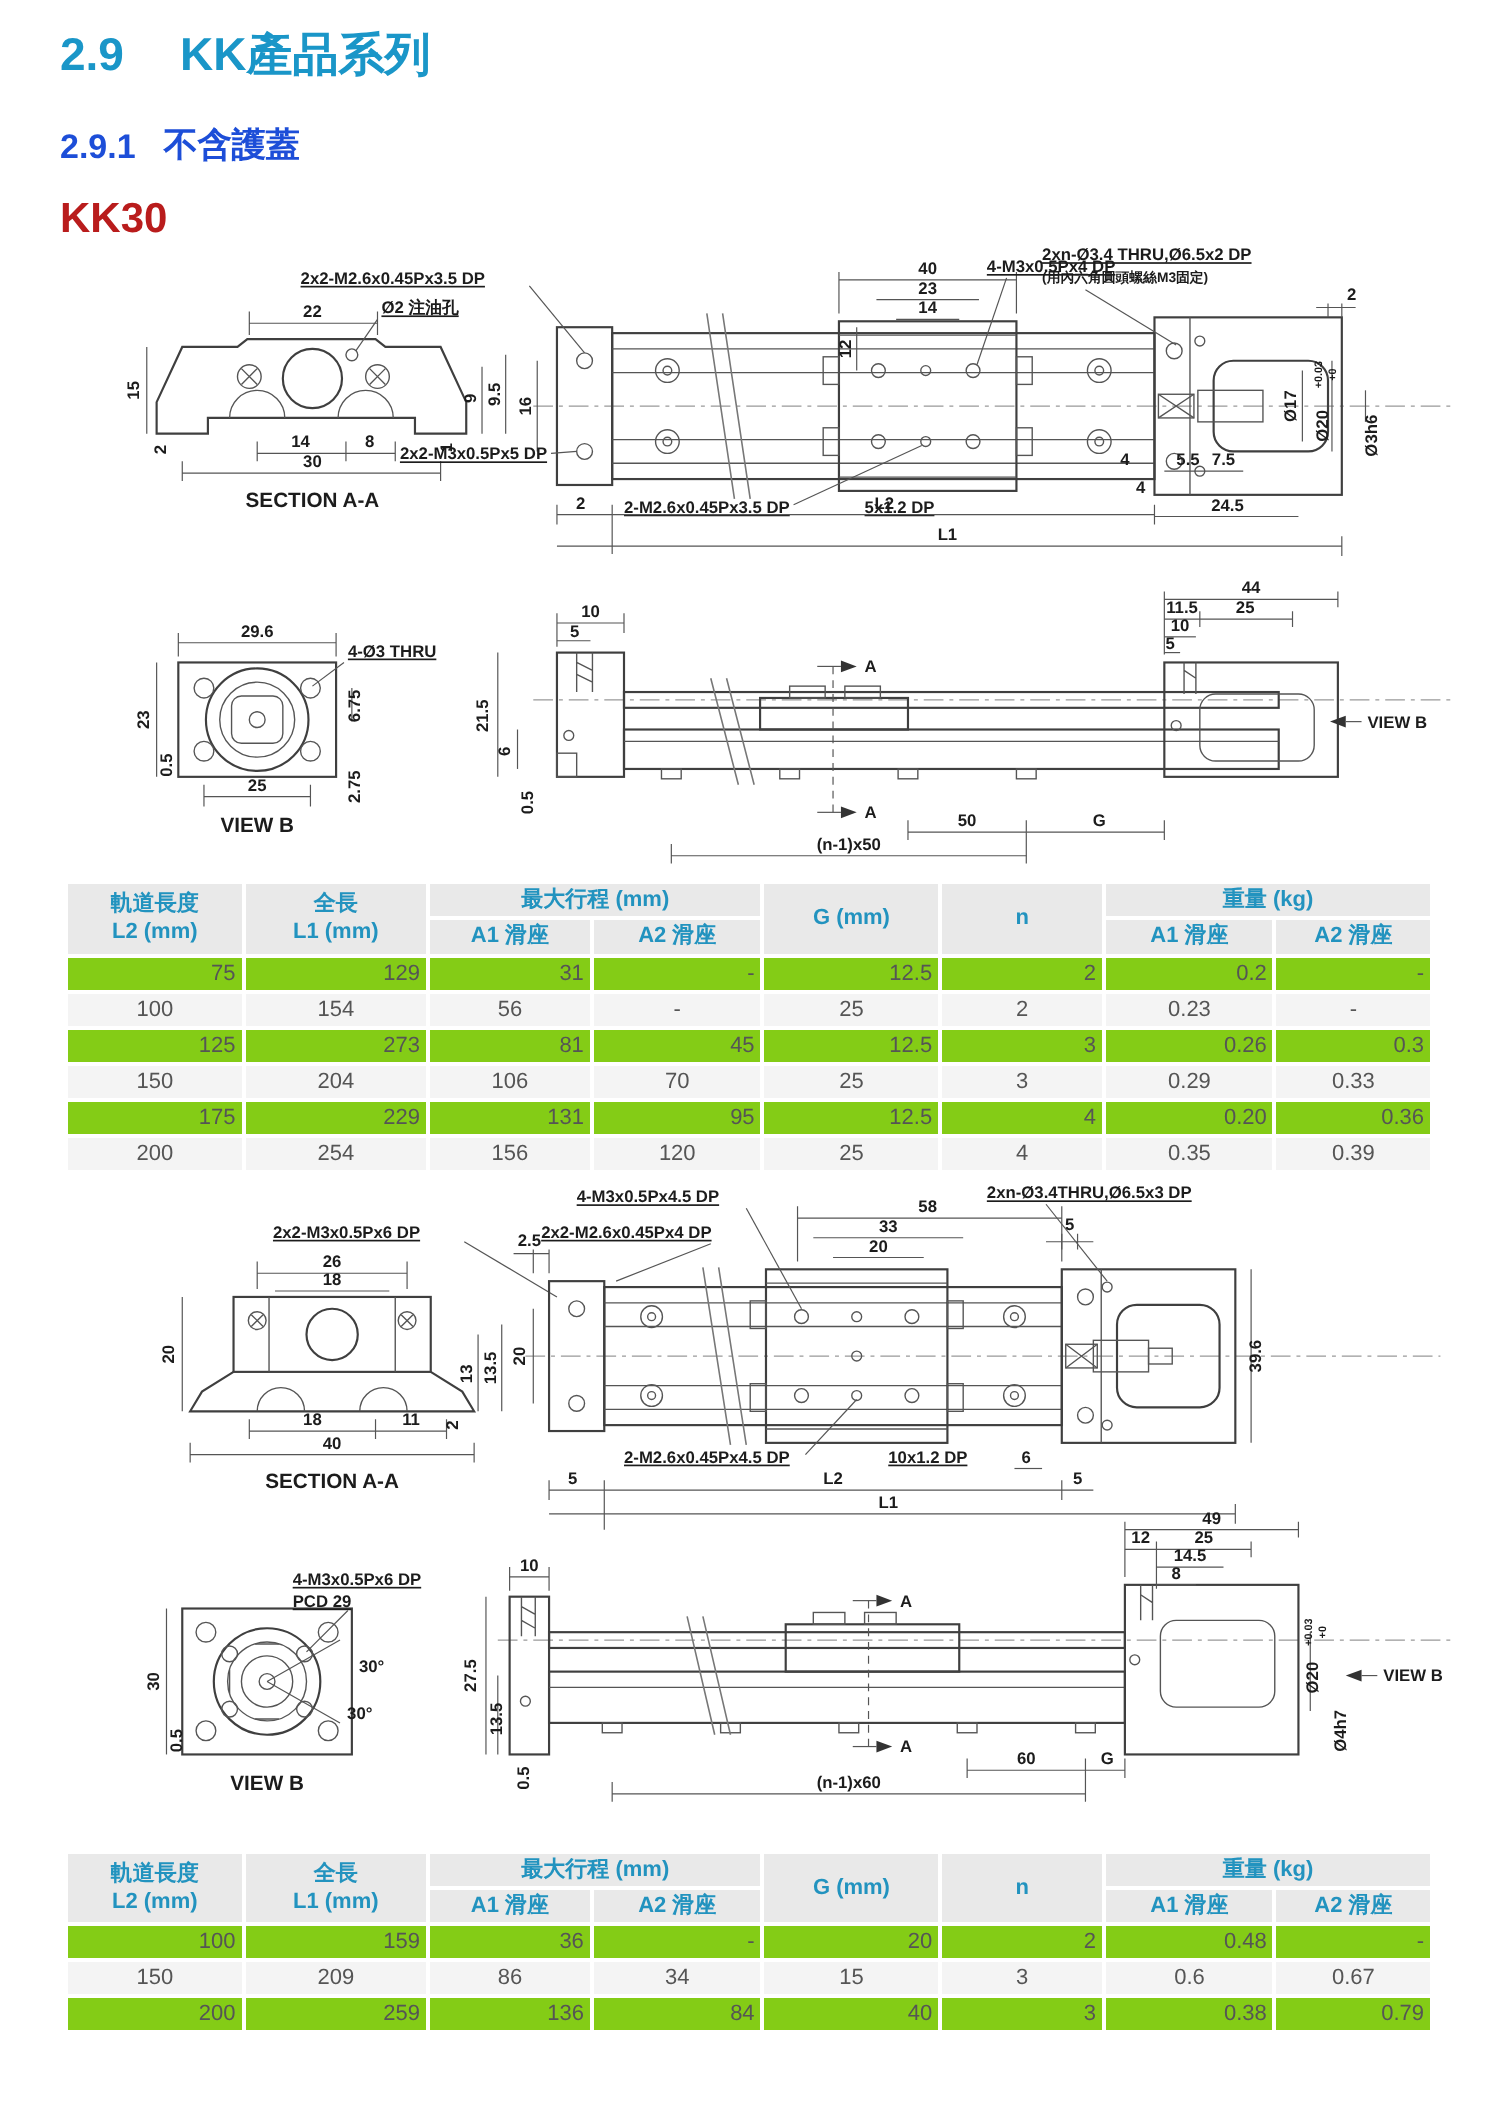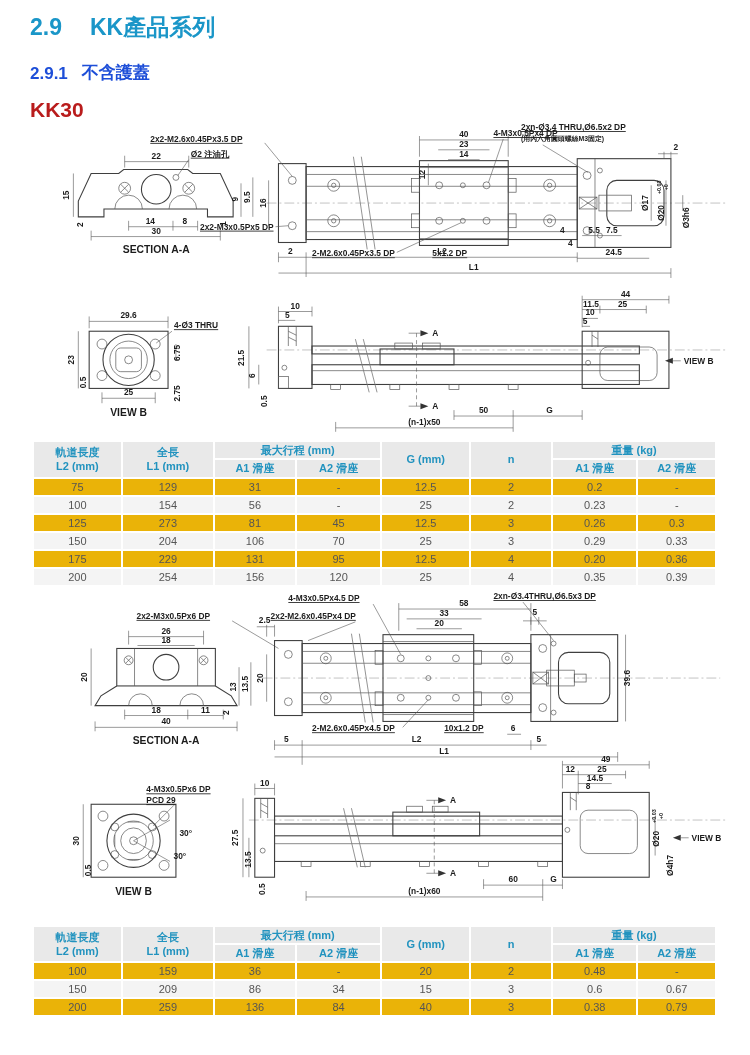--- a/index.html
+++ b/index.html
@@ -20,21 +20,21 @@
   .c{font-size:8.5px;font-weight:600;text-anchor:start;text-decoration:underline;}
   .cn{font-size:7px;font-weight:600;text-anchor:start;}
   .ce{font-size:8.5px;font-weight:600;text-anchor:end;text-decoration:underline;}
   .tiny{font-size:5.5px;font-weight:600;text-anchor:middle;}
   .vl{font-size:10.5px;font-weight:700;text-anchor:middle;}
   .ar{fill:#333;stroke:none;}
   
   table.spec{border-collapse:collapse;width:685px;margin:8px 0 0 2px;font-size:11px;table-layout:fixed;}
   table.spec th{background:#e9e9e9;color:#2293bf;font-weight:bold;border:2px solid #fff;padding:1px 3px;line-height:1.3;text-align:center;}
   table.spec td{border:2px solid #fff;text-align:center;padding:2px 3px;color:#555;}
-  tr.row-dark td{background:#eab308;}
+  tr.row-dark td{background:#84cc16;text-align:right;}
   tr.row-light td{background:#f4f4f4;}
 </style>
 </head>
 <body>
 
 <div class="wrap">
 
   <div class="sec-title">
     <span>2.9</span>
     <span>KK產品系列</span>

